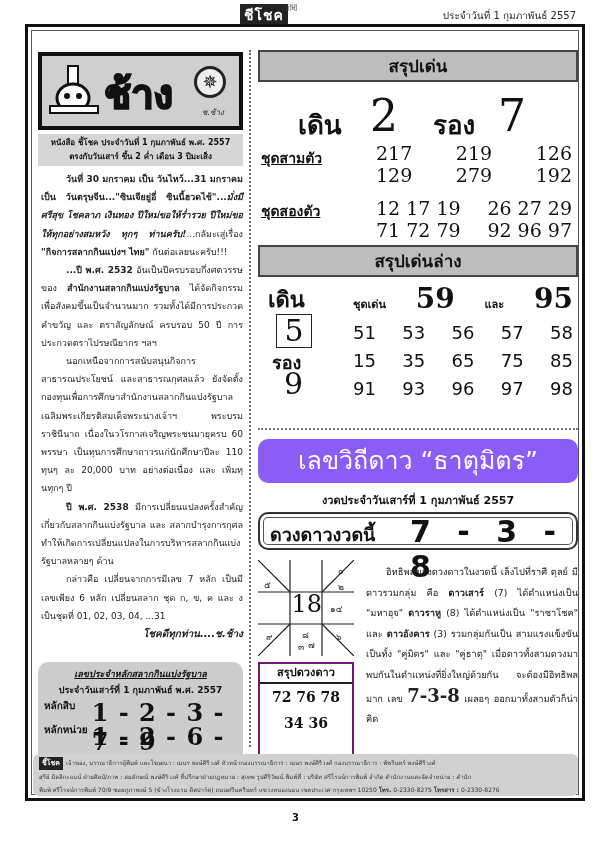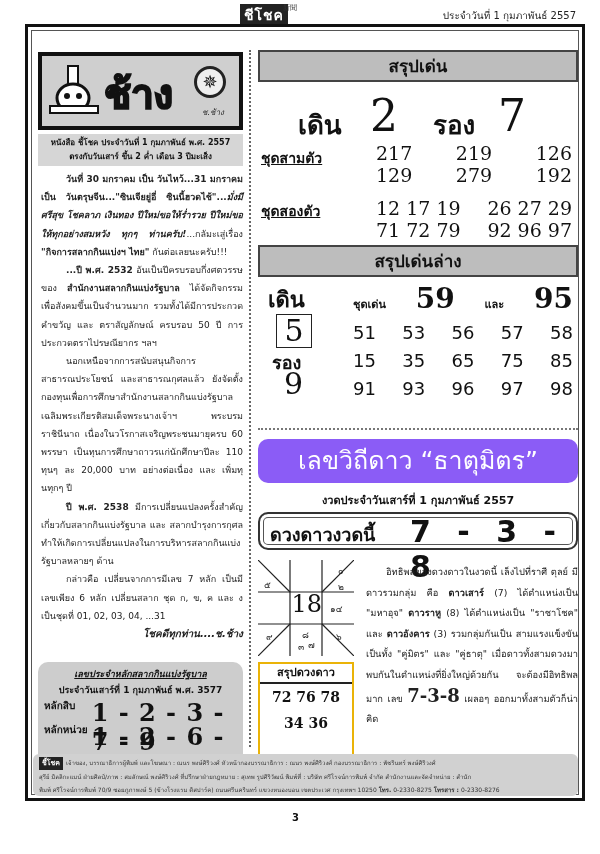--- a/index.html
+++ b/index.html
@@ -61,21 +61,21 @@
   .draw-date { position: absolute; left: 0; width: 320px; text-align: center; font-size: 11px; font-weight: bold; }
   .pill { position: absolute; left: 0; width: 320px; height: 38px; border: 2px solid #333; border-radius: 10px; box-shadow: inset 0 0 0 3px #fff, inset 0 0 0 4px #555; }
   .pill-label { position: absolute; left: 10px; top: 6px; font-size: 18px; font-weight: bold; }
   .pill-num { position: absolute; left: 150px; top: 0px; font-size: 30px; font-weight: bold; letter-spacing: 8px; }
 
   .chart { position: absolute; left: 0; width: 96px; height: 96px; }
   .chart-svg { position: absolute; left: 0; top: 0; }
   .chart-center { position: absolute; left: 32px; top: 30px; width: 32px; text-align: right; font-family: "DejaVu Serif", serif; font-size: 24px; }
   .cell { position: absolute; font-size: 9px; color: #222; }
 
-  .sum-box { position: absolute; left: 0; width: 96px; height: 120px; border: 2px solid #eab308; }
+  .sum-box { position: absolute; left: 0; width: 96px; height: 120px; border: 2px solid #701a75; }
   .sum-title { height: 20px; border-bottom: 2px solid #222; font-size: 11px; font-weight: bold; text-align: center; line-height: 18px; }
   .sum-main { text-align: center; font-weight: bold; line-height: 30px; margin-top: 4px; }
   .sum-main .small { font-size: 11px; }
   .sum-main .big { font-family: "DejaVu Serif", serif; font-size: 30px; }
   .sum-line { text-align: center; font-family: "DejaVu Serif", serif; font-weight: bold; font-size: 14px; line-height: 26px; }
 
   .astro { position: absolute; left: 108px; width: 212px; font-size: 9.3px; line-height: 20.6px; text-align: justify; color: #222; }
   .astro p { text-indent: 20px; }
   .astro b { font-weight: bold; }
   .astro .bignum { font-family: "DejaVu Serif", serif; font-size: 18px; font-weight: bold; }
@@ -121,21 +121,21 @@
       <p><b>วันที่ 30 มกราคม เป็น วันไหว้...31 มกราคม เป็น วันตรุษจีน..."ซินเจียยู่อี่ ซินนี้ฮวดไช้"...</b><i>มั่งมีศรีสุข โชคลาภ เงินทอง ปีใหม่ขอให้ร่ำรวย ปีใหม่ขอให้ทุกอย่างสมหวัง ทุกๆ ท่านครับ!</i><span>...กลัมะเสู่เรื่อง </span><b>"กิจการสลากกินแบ่งฯ ไทย"</b><span> กันต่อเลยนะครับ!!!</span></p>
       <p><b>...ปี พ.ศ. 2532</b><span> อันเป็นปีครบรอบกึ่งศตวรรษของ </span><b>สำนักงานสลากกินแบ่งรัฐบาล</b><span> ได้จัดกิจกรรมเพื่อสังคมขึ้นเป็นจำนวนมาก รวมทั้งได้มีการประกวดคำขวัญ และ ตราสัญลักษณ์ ครบรอบ 50 ปี การประกวดตราไปรษณียากร ฯลฯ</span></p>
       <p>นอกเหนือจากการสนับสนุนกิจการสาธารณประโยชน์ และสาธารณกุศลแล้ว ยังจัดตั้งกองทุนเพื่อการศึกษาสำนักงานสลากกินแบ่งรัฐบาล เฉลิมพระเกียรติสมเด็จพระนางเจ้าฯ พระบรมราชินีนาถ เนื่องในวโรกาสเจริญพระชนมายุครบ 60 พรรษา เป็นทุนการศึกษาถาวรแก่นักศึกษาปีละ 110 ทุนๆ ละ 20,000 บาท อย่างต่อเนื่อง และ เพิ่มทุนทุกๆ ปี</p>
       <p><b>ปี พ.ศ. 2538</b><span> มีการเปลี่ยนแปลงครั้งสำคัญเกี่ยวกับสลากกินแบ่งรัฐบาล และ สลากบำรุงการกุศล ทำให้เกิดการเปลี่ยนแปลงในการบริหารสลากกินแบ่งรัฐบาลหลายๆ ด้าน</span></p>
       <p>กล่าวคือ เปลี่ยนจากการมีเลข 7 หลัก เป็นมีเลขเพียง 6 หลัก เปลี่ยนสลาก ชุด ก, ข, ค และ ง เป็นชุดที่ 01, 02, 03, 04, ...31</p>
       <div class="sig">โชคดีทุกท่าน....ช.ช้าง</div>
     </div>
 
     <div class="box-rows">
       <div class="box-title">เลขประจำหลักสลากกินแบ่งรัฐบาล</div>
-      <div class="box-sub">ประจำวันเสาร์ที่ 1 กุมภาพันธ์ พ.ศ. 3577</div>
+      <div class="box-sub">ประจำวันเสาร์ที่ 1 กุมภาพันธ์ พ.ศ. 2557</div>
       <div class="digit-row">
         <span class="lbl">หลักสิบ</span>
         <span class="val">1 - 2 - 3 - 7 - 9</span>
       </div>
       <div class="digit-row">
         <span class="lbl">หลักหน่วย</span>
         <span class="val">1 - 2 - 6 - 7 - 9</span>
       </div>
     </div>
   </div>

